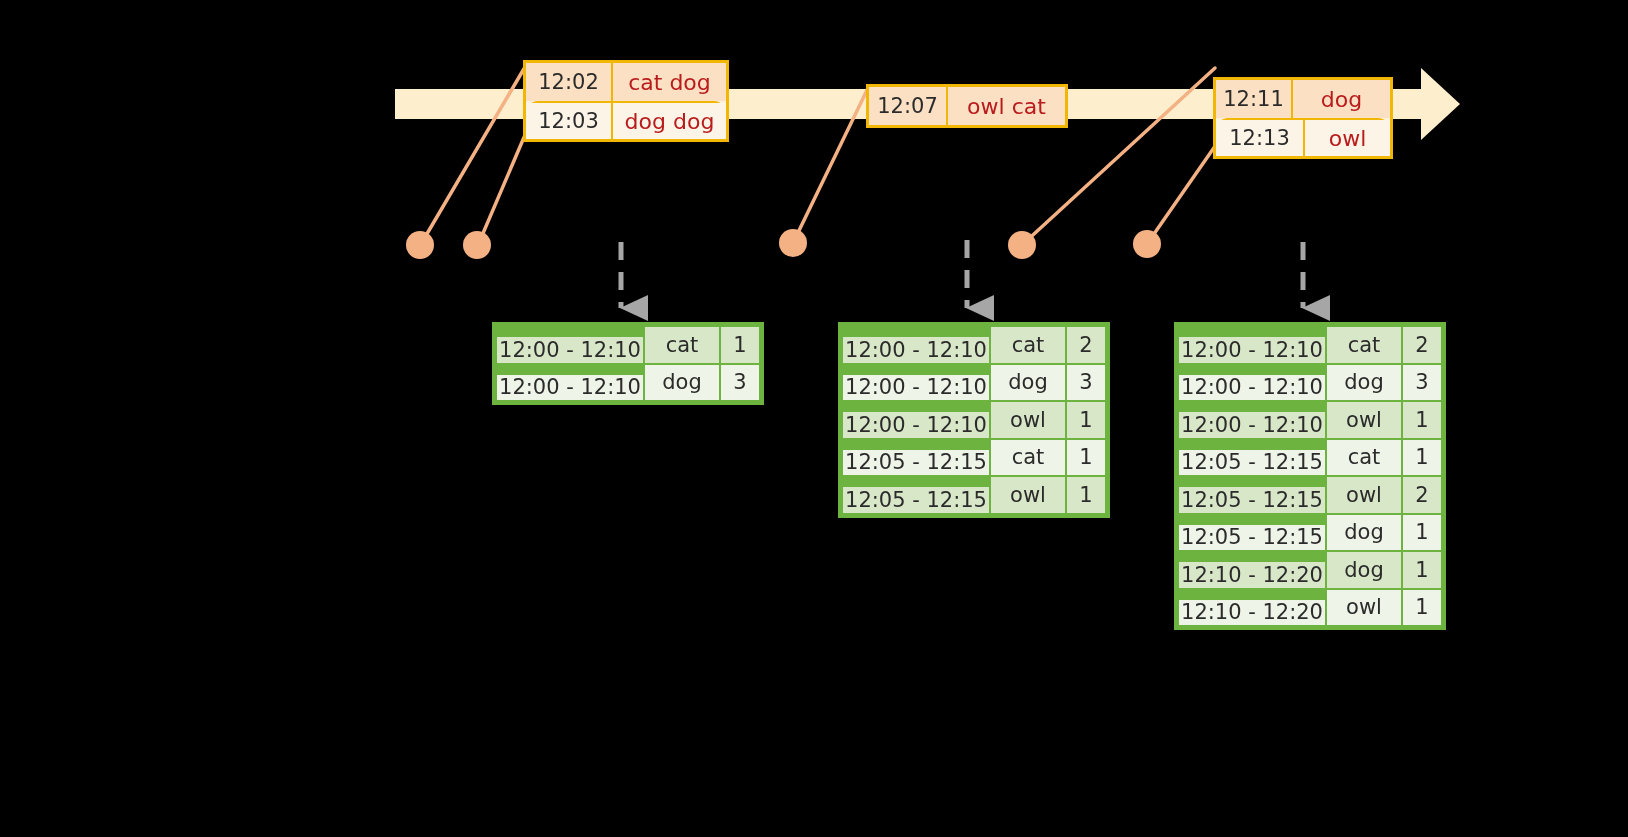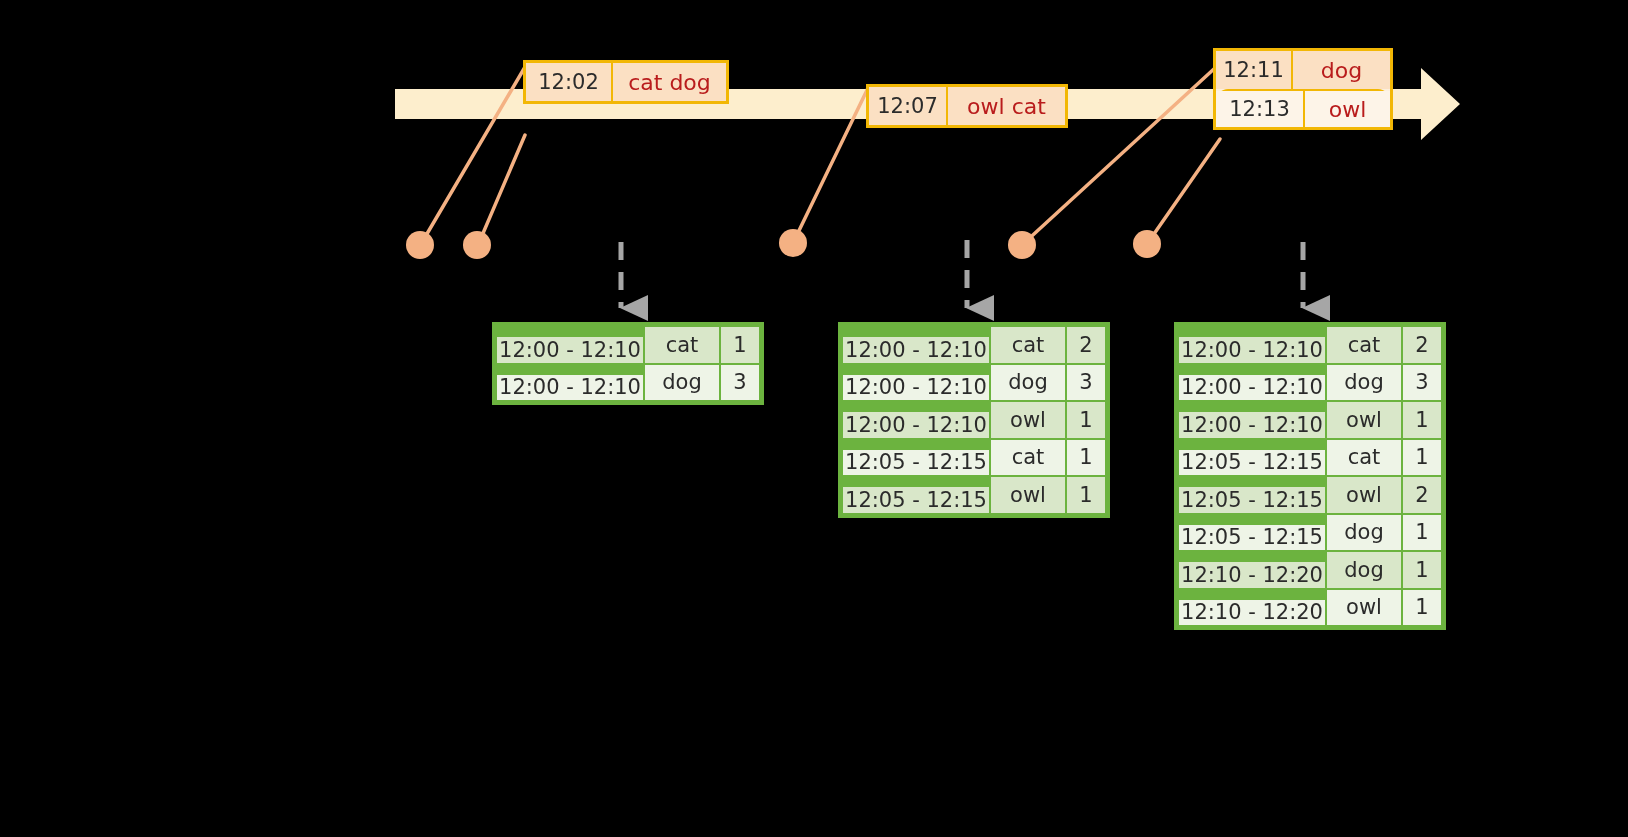--- a/index.html
+++ b/index.html
@@ -131,30 +131,34 @@
       <line x1="967" y1="240" x2="967" y2="308"></line>
       <line x1="1303" y1="242" x2="1303" y2="308"></line>
     </g>
   </svg>
 
   <div class="evt-group" style="left:523px; top:60px; width:206px;">
     <div class="evt-row shade">
       <div class="evt-time" style="width:87px">12:02</div>
       <div class="evt-words">cat dog</div>
     </div>
+    <div class="evt-row">
+      <div class="evt-time" style="width:87px">12:03</div>
+      <div class="evt-words">dog dog</div>
+    </div>
   </div>
 
   <div class="evt-group" style="left:866px; top:84px; width:202px;">
     <div class="evt-row shade">
       <div class="evt-time" style="width:79px">12:07</div>
       <div class="evt-words">owl cat</div>
     </div>
   </div>
 
-  <div class="evt-group" style="left:1213px; top:48px; width:180px;">
+  <div class="evt-group" style="left:1213px; top:77px; width:180px;">
     <div class="evt-row shade">
       <div class="evt-time" style="width:77px">12:11</div>
       <div class="evt-words">dog</div>
     </div>
     <div class="evt-row">
       <div class="evt-time" style="width:89px">12:13</div>
       <div class="evt-words">owl</div>
     </div>
   </div>
 

